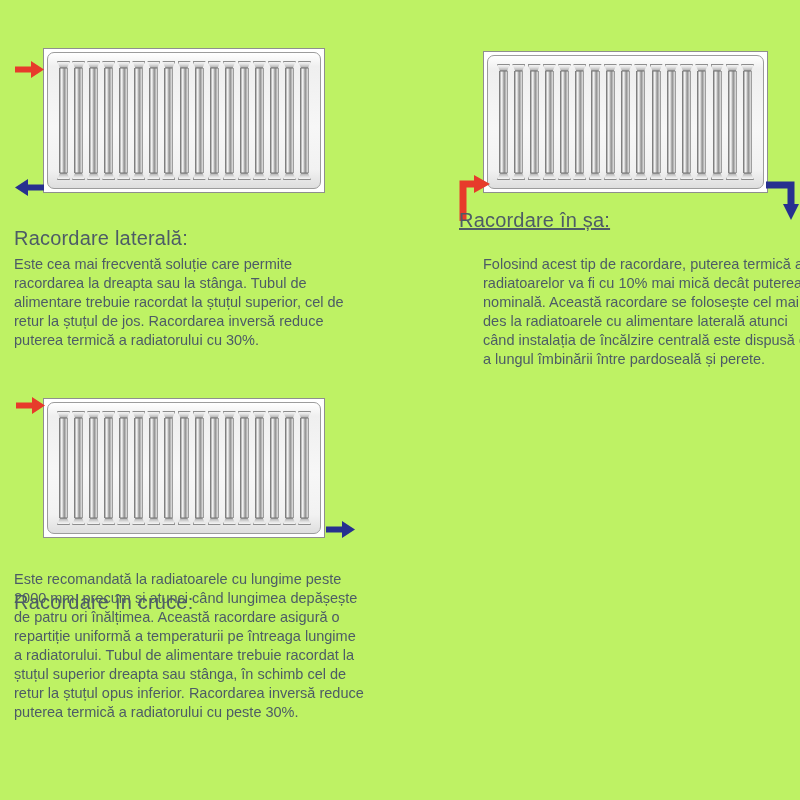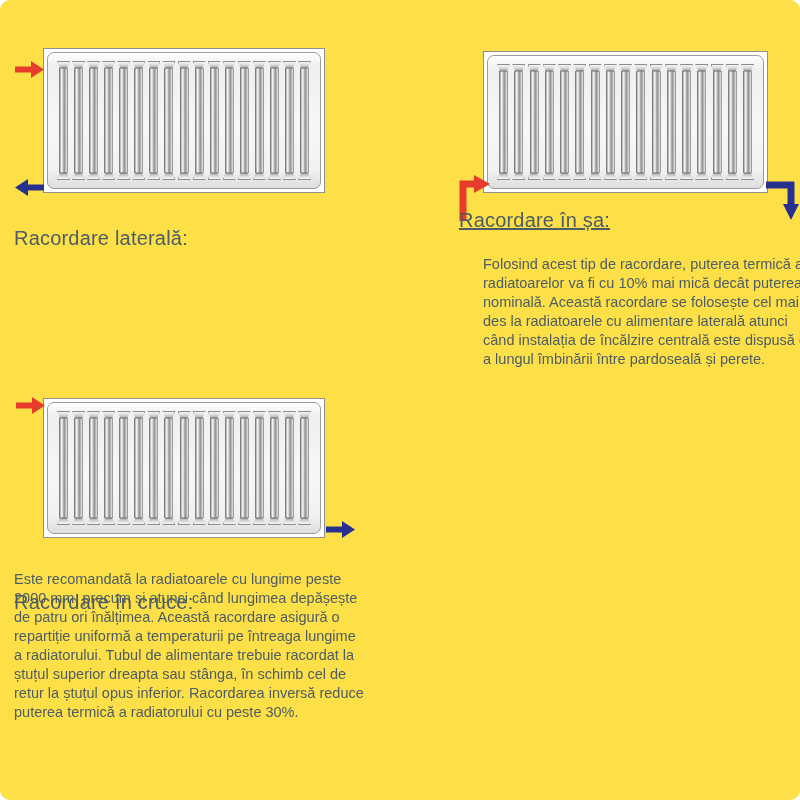--- a/index.html
+++ b/index.html
@@ -1,20 +1,19 @@
 <!DOCTYPE html>
 <html style="--supply: #e73b2b; --return: #27308f; --text: #4d5c66;"><head>
 <meta charset="utf-8">
 <style>
   html,body { margin:0; padding:0; background:#ffffff; }
   .canvas {
-    position:relative; width:800px; height:800px; background:#fde047;
+    position:relative; width:800px; height:800px; background:#bef264;
     font-family:"Liberation Sans", sans-serif; overflow:hidden;
     color:var(--text,#4d5c66);
-    border-radius:10px;
   }
   
   .radiator { position:absolute; border:1px solid #8f8f8f; background:#ffffff;
               padding:3px; box-sizing:border-box; }
   .rad-inner {
     width:100%; height:100%; box-sizing:border-box;
     border:1px solid #9c9c9c; border-radius:7px;
     background:linear-gradient(180deg,#ffffff 0%,#efefef 10%,#f7f7f7 55%,#f2f2f2 86%,#dedede 100%);
     padding:8px 9px; display:flex;
   }
@@ -167,20 +166,21 @@
         <polygon points="16,0 16,17 29,8.5"></polygon>
     </svg>
   </div>
   <div class="arrow arrow-blue" id="arr-1-out">
     <svg width="29" height="17" viewBox="0 0 29 17" fill="currentColor">
       <polygon points="13,0 13,17 0,8.5"></polygon>
         <rect x="12" y="5.5" width="17" height="6"></rect>
     </svg>
   </div>
   <h2 class="sec-heading" id="head-1">Racordare laterală:</h2>
+  <p class="sec-body" id="body-1">Este cea mai frecventă soluție care permite racordarea la dreapta sau la stânga. Tubul de alimentare trebuie racordat la ștuțul superior, cel de retur la ștuțul de jos. Racordarea inversă reduce puterea termică a radiatorului cu 30%.</p>
 
   <div class="radiator" id="rad-2">
     <div class="rad-inner">
       <div class="slats">
           <div class="slat">
             <div class="cap top"></div>
             <div class="slat-body"></div>
             <div class="cap bottom"></div>
           </div>
           <div class="slat">

